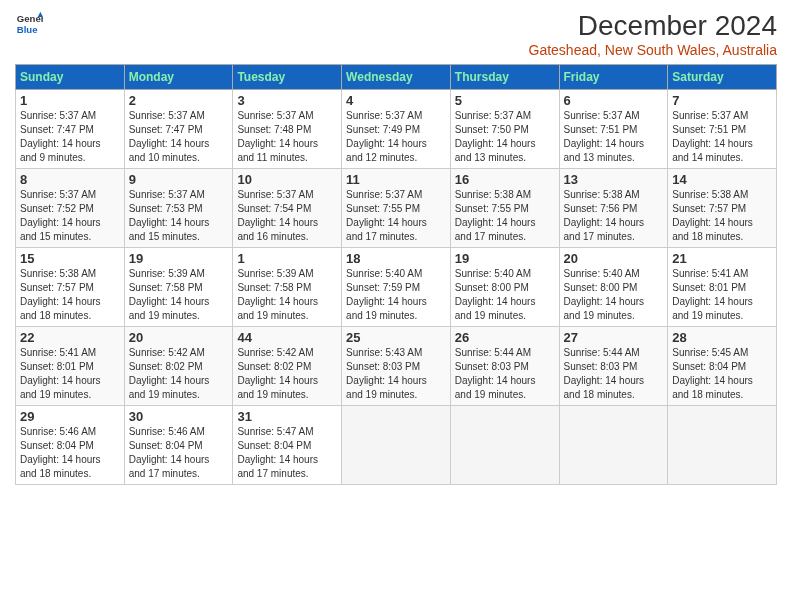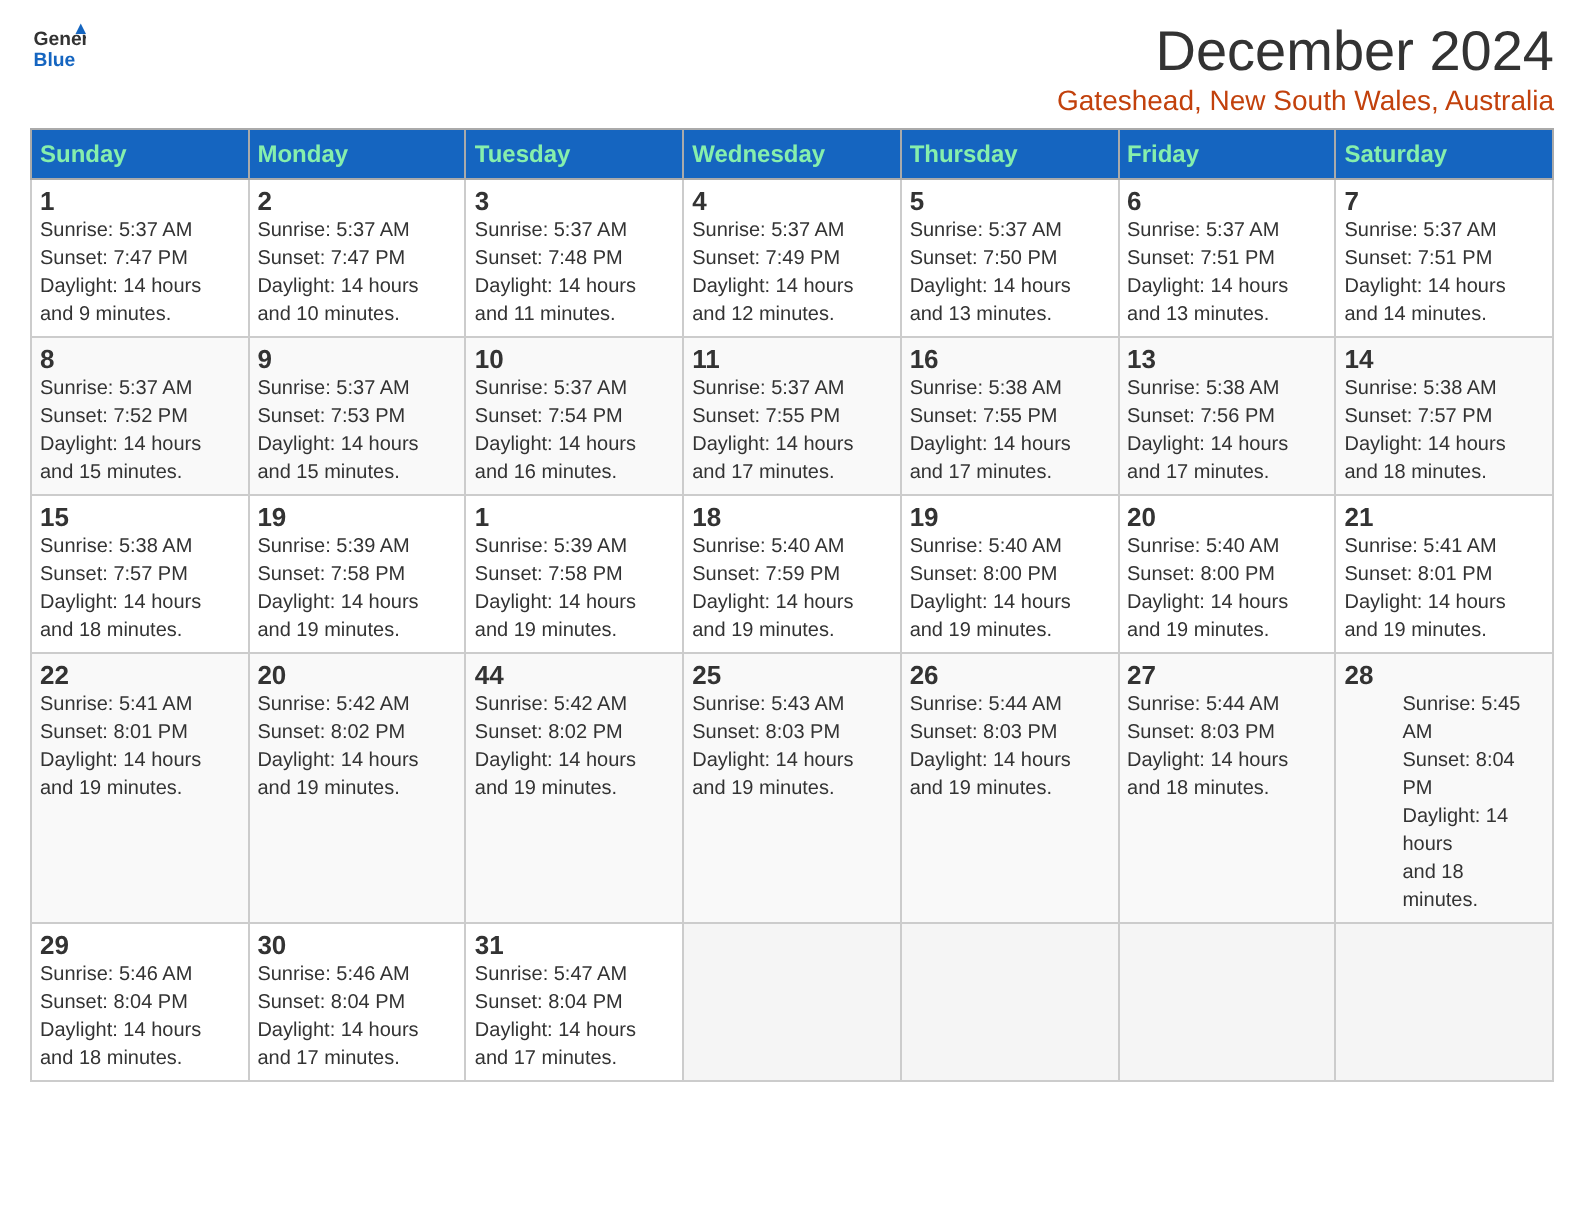--- a/index.html
+++ b/index.html
@@ -305,21 +305,21 @@
           </td>
           <td>
             <span class="day-num">27</span>
             <div class="day-info" style="white-space: pre-line;">Sunrise: 5:44 AM
 Sunset: 8:03 PM
 Daylight: 14 hours
 and 18 minutes.</div>
           </td>
           <td>
             <span class="day-num">28</span>
-            <div class="day-info" style="white-space: pre-line; margin-left: 29px;">Sunrise: 5:45 AM
+            <div class="day-info" style="white-space: pre-line;">Sunrise: 5:45 AM
 Sunset: 8:04 PM
 Daylight: 14 hours
 and 18 minutes.</div>
           </td>
         </tr>
         <tr>
           <td>
             <span class="day-num">29</span>
             <div class="day-info" style="white-space: pre-line;">Sunrise: 5:46 AM
 Sunset: 8:04 PM

